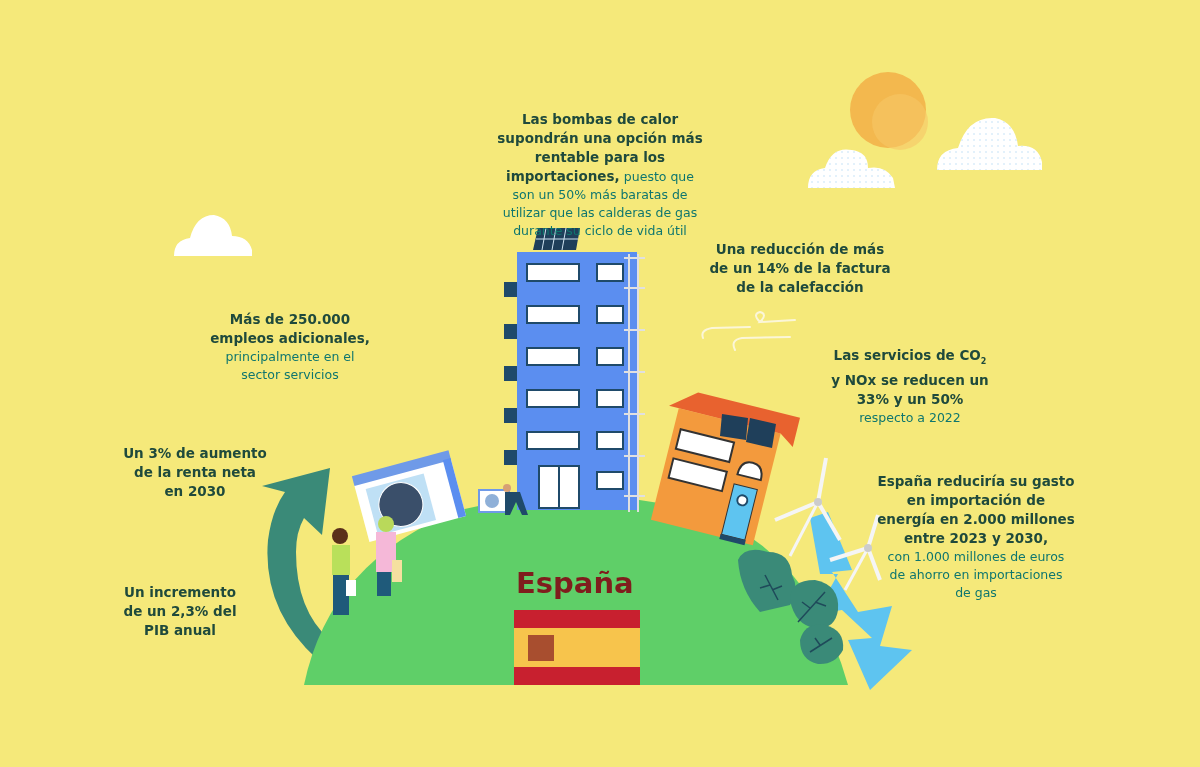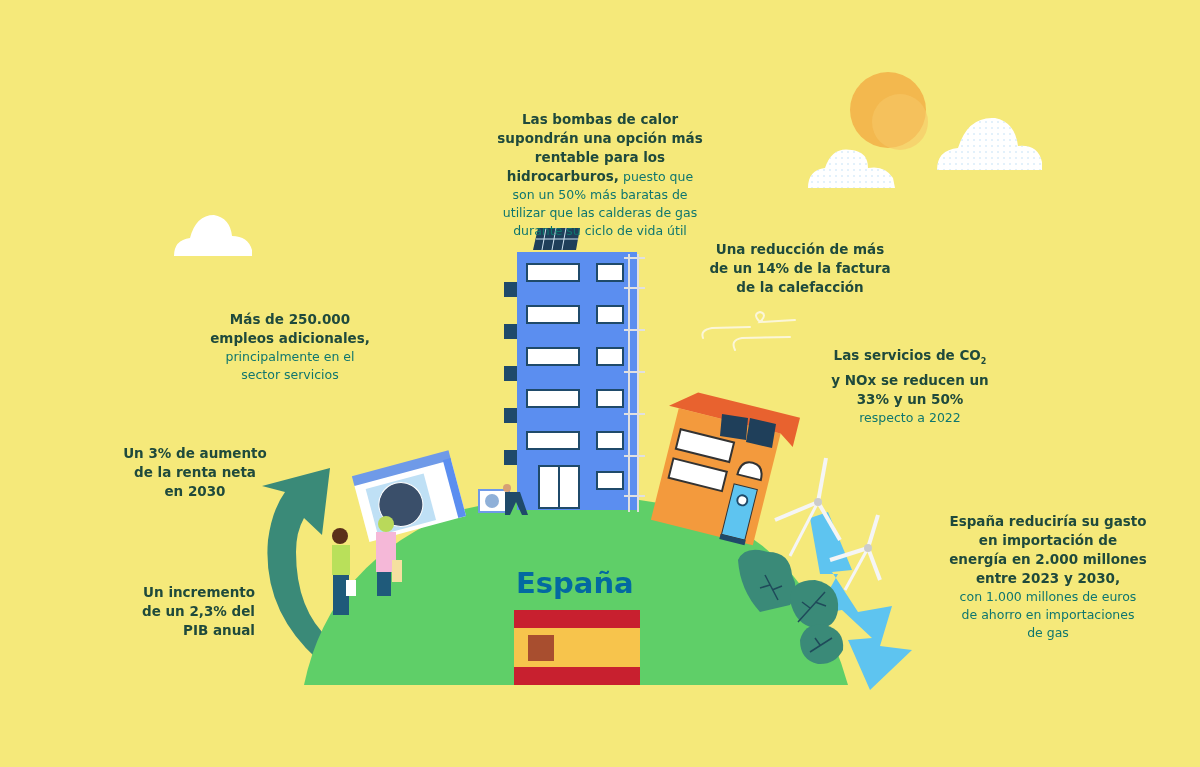--- a/index.html
+++ b/index.html
@@ -1,21 +1,21 @@
 <!DOCTYPE html>
 <html><head>
 <meta charset="utf-8">
 <style>
   html, body { margin:0; padding:0; }
   body { width:1200px; height:767px; overflow:hidden; background:#f5e97a; font-family:"DejaVu Sans", sans-serif; position:relative; color:#1f4a3c; }
   .stage { position:absolute; left:0; top:0; width:1200px; height:767px; }
   .txt { position:absolute; text-align:center; font-size:13px; line-height:18px; color:#1f4a3c; }
   .txt b { font-weight:700; font-size:13.5px; }
   .txt .reg { font-weight:400; font-size:12.5px; color:#0f766e; }
-  .espana { position:absolute; left:516px; top:566px; font-size:29px; font-weight:700; color:#0369a1; font-family:"DejaVu Sans", sans-serif; }
+  .espana { position:absolute; left:516px; top:566px; font-size:29px; font-weight:700; color:#7f1d1d; font-family:"DejaVu Sans", sans-serif; }
   svg { position:absolute; left:0; top:0; }
   sub { font-size:8px; }
 </style>
 </head>
 <body>
 
 <div class="stage">
 
 <svg width="1200" height="767" viewBox="0 0 1200 767">
   <defs>
@@ -182,60 +182,60 @@
     <rect x="528" y="635" width="26" height="26" fill="#9a3a2a" opacity="0.85"></rect>
   </g>
 </svg>
 
 <div class="espana">España</div>
 
 <div class="txt" style="left:470px; top:70px; width:260px;margin-top:40px;">
   <b>Las bombas de calor</b><br>
   <b>supondrán una opción más</b><br>
   <b>rentable para los</b><br>
-  <b>hidrocarburos,</b> <span class="reg">puesto que</span><br>
+  <b>importaciones,</b> <span class="reg">puesto que</span><br>
   <span class="reg">son un 50% más baratas de</span><br>
   <span class="reg">utilizar que las calderas de gas</span><br>
   <span class="reg">durante su ciclo de vida útil</span>
 </div>
 
 
 <div class="txt" style="left:190px; top:310px; width:200px;">
   <b>Más de 250.000</b><br>
   <b>empleos adicionales,</b><br>
   <span class="reg">principalmente en el</span><br>
   <span class="reg">sector servicios</span>
 </div>
 
 <div class="txt" style="left:105px; top:444px; width:180px;">
   <b>Un 3% de aumento</b><br>
   <b>de la renta neta</b><br>
   <b>en 2030</b>
 </div>
 
-<div class="txt" style="left:105px; top:583px; width:150px;text-align:right;">
+<div class="txt" style="left:105px; top:583px; width:150px;">
   <b>Un incremento</b><br>
   <b>de un 2,3% del</b><br>
   <b>PIB anual</b>
 </div>
 
 <div class="txt" style="left:700px; top:240px; width:200px;">
   <b>Una reducción de más</b><br>
   <b>de un 14% de la factura</b><br>
   <b>de la calefacción</b>
 </div>
 
 <div class="txt" style="left:820px; top:346px; width:180px;">
   <b><span>Las servicios de CO</span><sub>2</sub></b><br>
   <b>y NOx se reducen un</b><br>
   <b>33% y un 50%</b><br>
   <span class="reg">respecto a 2022</span>
 </div>
 
-<div class="txt" style="left:928px; top:472px; width:240px;margin-top:40px;">
+<div class="txt" style="left:856px; top:472px; width:240px;">
   <b>España reduciría su gasto</b><br>
   <b>en importación de</b><br>
   <b>energía en 2.000 millones</b><br>
   <b>entre 2023 y 2030,</b><br>
   <span class="reg">con 1.000 millones de euros</span><br>
   <span class="reg">de ahorro en importaciones</span><br>
   <span class="reg">de gas</span>
 </div>
 
 </div>

